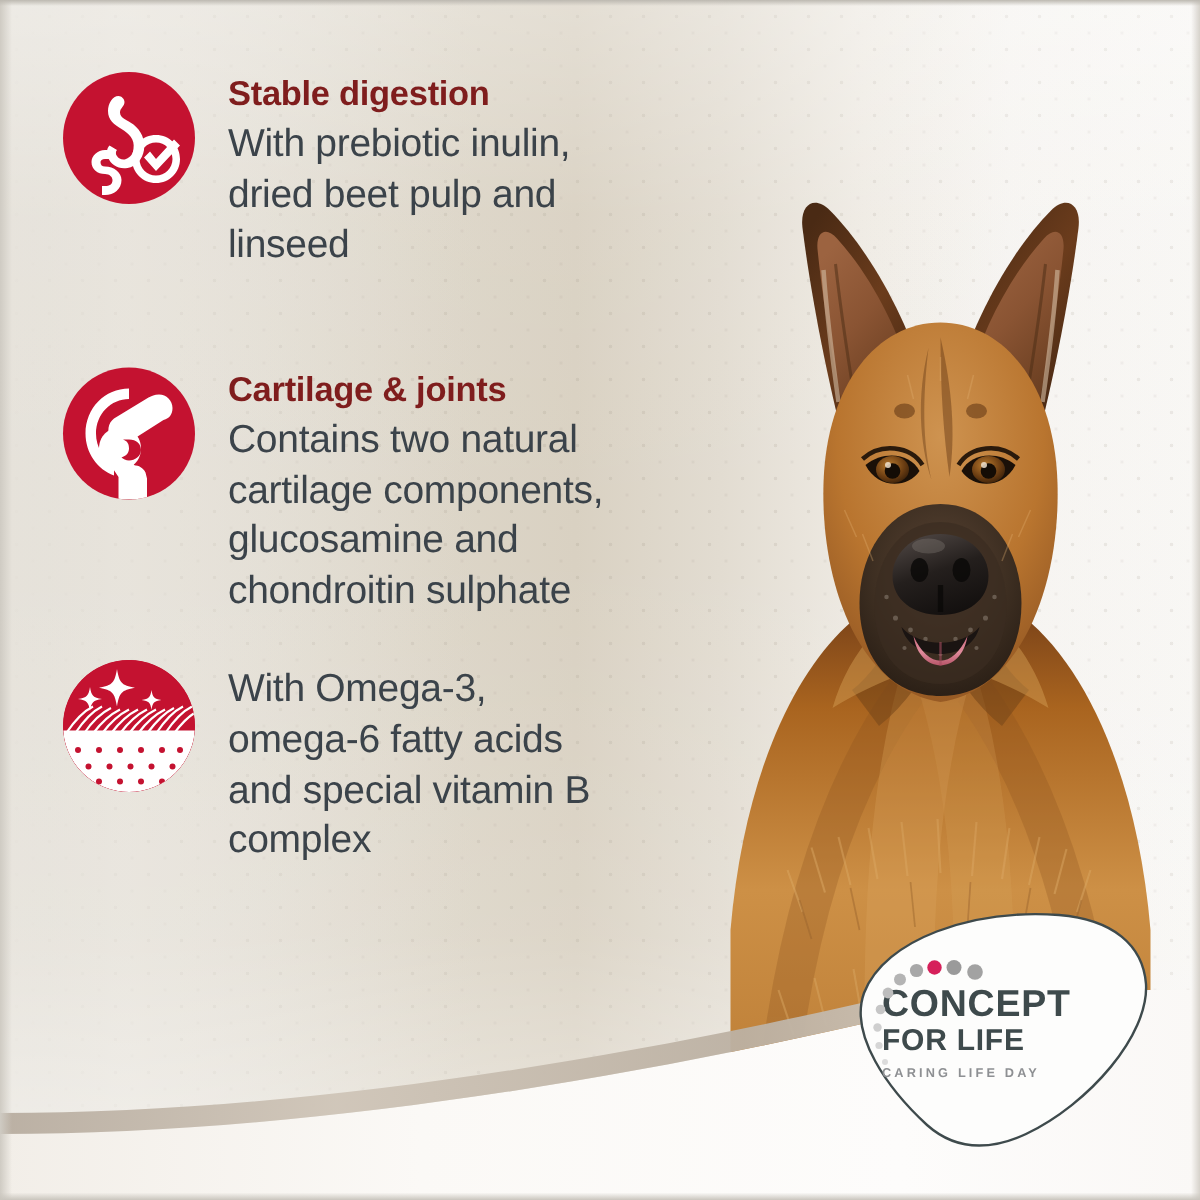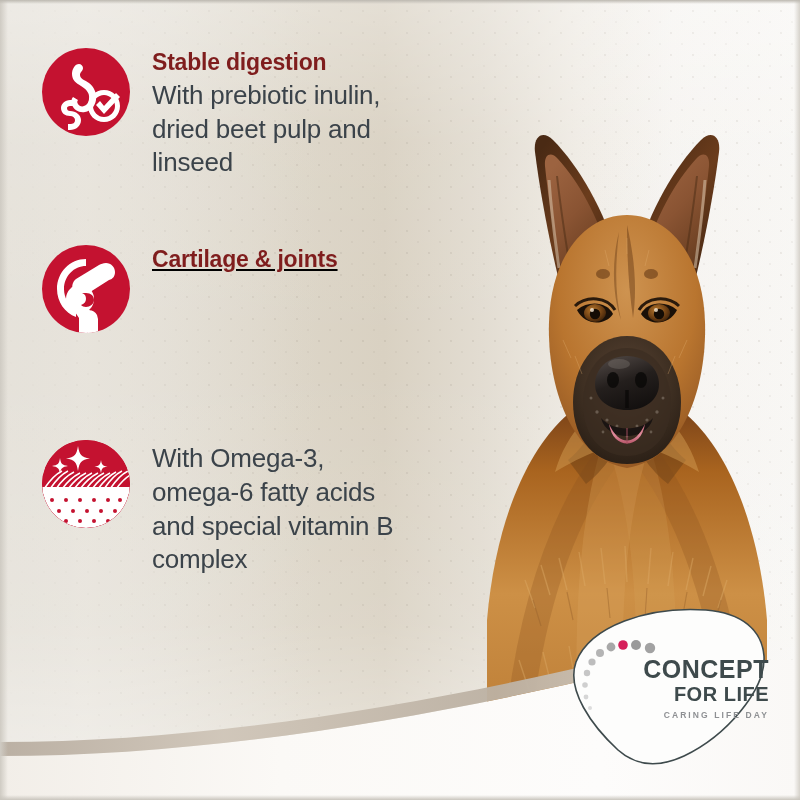--- a/index.html
+++ b/index.html
@@ -86,22 +86,22 @@
   
   .dog-wrap{position:absolute;left:455px;top:60px;width:345px;height:700px;}
 
   
   .ribbon{position:absolute;left:0;bottom:0;width:800px;height:140px;}
 
   
   .logo{position:absolute;left:556px;top:604px;width:212px;height:168px;}
   .logo svg{display:block;}
   .logo-text-wrap{
-    position:absolute;left:1px;top:0;width:212px;height:168px;
-    display:flex;flex-direction:column;align-items:flex-end;justify-content:center;
+    position:absolute;left:12px;top:0;width:212px;height:168px;
+    display:flex;flex-direction:column;align-items:flex-start;justify-content:center;
     padding-left:20px;box-sizing:border-box;
   }
   .logo-l1,.logo-l2{
     color:#3E4A4C;font-weight:bold;letter-spacing:0.5px;line-height:1.0;
   }
   .logo-l1{font-size:25px;}
   .logo-l2{font-size:20px;margin-top:2px;}
   .logo-tag{
     color:#8E9093;font-size:8.5px;letter-spacing:2.1px;font-weight:bold;
     margin-top:6px;
@@ -354,41 +354,45 @@
         </svg>
       </div>
       <div class="ftext">
         <h3 class="fhead">Stable digestion</h3>
         <p class="fbody">With prebiotic inulin,
 dried beet pulp and
 linseed</p>
       </div>
     </div>
 
-    <div class="feature" style="left:42px;top:245px;text-decoration:underline;">
+    <div class="feature" style="left:42px;top:245px;">
       <div class="icon-badge">
         <svg viewBox="0 0 88 88">
           <g fill="#FFFFFF">
 
             <path d="M44 14 C28 14 15 27 15 44 C15 57 23 68 34 72 l0 -8 C27 61 22 53 22 44 C22 31 32 21 44 21 l0 -7Z"></path>
 
             <path d="M64 18 c5 0 9 4 9 9 c0 4 -2 7 -6 8 l-22 14 c-4 3 -10 2 -13 -2 c-3 -4 -2 -10 2 -13 l23 -14 c2 -1 4 -2 7 -2Z"></path>
 
             <path d="M36 38 c7 0 13 6 13 13 c0 7 -6 13 -13 13 c-7 0 -13 -6 -13 -13 c0 -7 6 -13 13 -13Z" opacity="0"></path>
             <path d="M38 40 c8 0 14 6 14 14 c0 8 -6 14 -14 14 c-8 0 -14 -6 -14 -14 c0 -8 6 -14 14 -14Z"></path>
 
             <path d="M34 62 c5 -3 12 -1 14 4 l2 5 l0 17 l-13 0 l0 -15 l-4 -6 c-1 -2 -1 -4 1 -5Z"></path>
             <path d="M44 66 c4 -2 9 0 11 4 l1 4 l0 14 l-10 0 l0 -13 l-3 -5 c-1 -2 -1 -3 1 -4Z"></path>
           </g>
 
           <path d="M44 48 c5 0 8 3 8 7 c0 4 -4 7 -8 7 c-2 0 -4 -1 -5 -2 c3 -1 5 -3 5 -6 c0 -3 -1 -5 -4 -6Z" fill="#C41230"></path>
         </svg>
       </div>
       <div class="ftext">
         <h3 class="fhead">Cartilage &amp; joints</h3>
+        <p class="fbody">Contains two natural
+cartilage components,
+glucosamine and
+chondroitin sulphate</p>
       </div>
     </div>
 
     <div class="feature" style="left:42px;top:440px;">
       <div class="icon-badge">
         <svg viewBox="0 0 88 88">
           <defs>
             <clipPath id="circClip">
                 <circle cx="44" cy="44" r="44"></circle>
               </clipPath>

